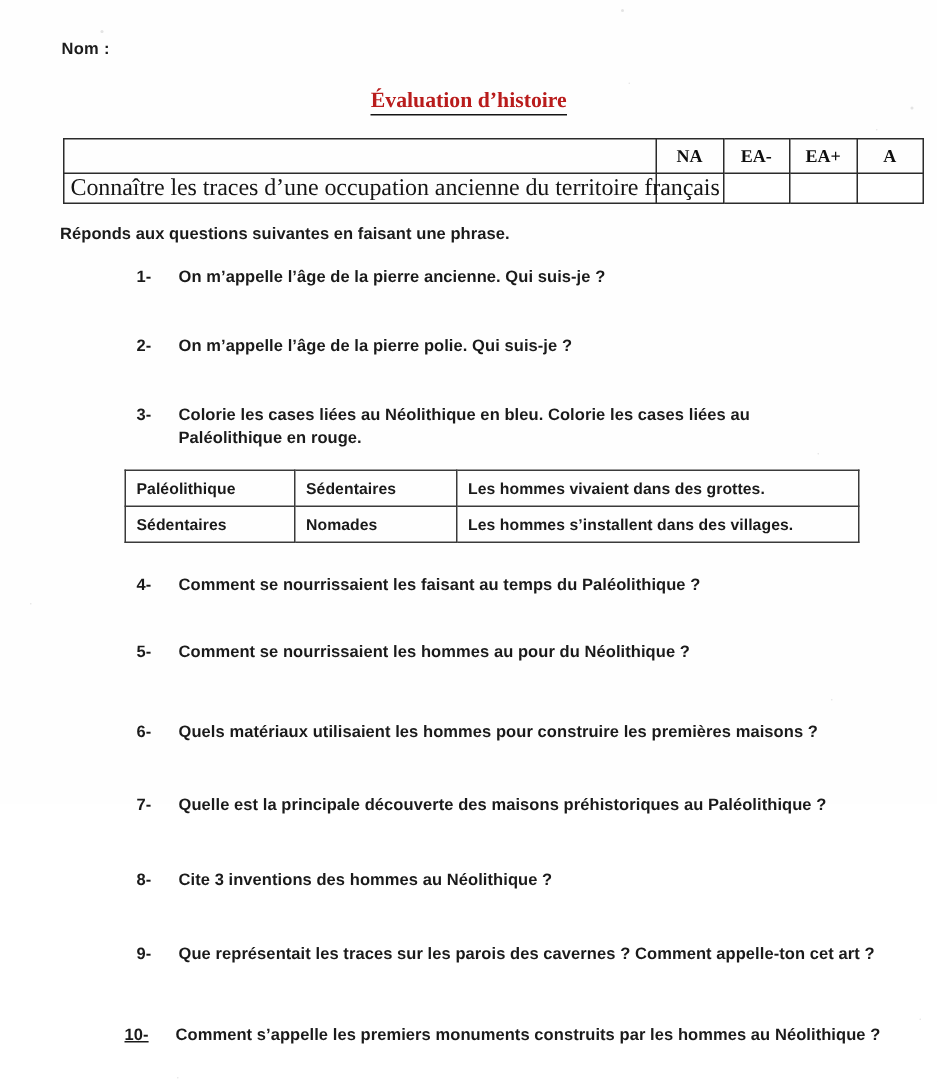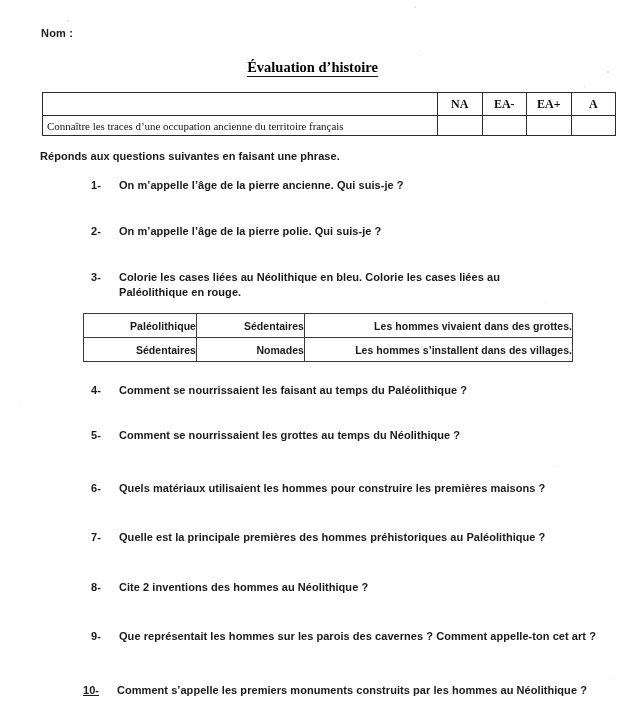--- a/index.html
+++ b/index.html
@@ -53,21 +53,21 @@
 
   .doc-title {
     position: absolute;
     left: 0;
     top: 59px;
     width: 625px;
     text-align: center;
     font-family: "Liberation Serif", serif;
     font-size: 14.5px;
     font-weight: bold;
-    color: #000000;
+    color: #b91c1c;
   }
   .doc-title span {
     border-bottom: 1.6px solid #141414;
     padding-bottom: 1px;
   }
 
   
   .comp-table {
     position: absolute;
     left: 42px;
@@ -79,21 +79,21 @@
   }
   .comp-table td,
   .comp-table th {
     border: 1px solid #2b2b2b;
     padding: 0;
     height: 20px;
     margin-top: 48px;
   }
   .comp-table .c-label {
     width: 390px;
-    font-size: 11px;
+    font-size: 16px;
     padding-left: 4px;
     text-align: left;
     font-weight: normal;
     color: #161616;
     white-space: nowrap;
     letter-spacing: -0.05px;
   }
   .comp-table .c-grade {
     width: 43.5px;
     text-align: center;
@@ -165,21 +165,20 @@
   }
   .col-table td {
     border: 1.4px solid #3a3a3a;
     font-size: 10.5px;
     font-weight: bold;
     color: #1a1a1a;
     padding: 3px 0 3px 7px;
     height: 17px;
     vertical-align: middle;
     letter-spacing: 0.05px;
-    text-align: right;
   }
   .col-table .col-a { width: 105px; }
   .col-table .col-b { width: 100px; }
   .col-table .col-c { width: 260px; }
 </style>
 </head>
 <body>
 
 <div class="page">
 
@@ -253,41 +252,41 @@
     </tbody>
   </table>
 
   <div class="q q4">
     <span class="num">4-</span>
     <span class="txt">Comment se nourrissaient les faisant au temps du Paléolithique ?</span>
   </div>
 
   <div class="q q5">
     <span class="num">5-</span>
-    <span class="txt">Comment se nourrissaient les grottes au temps du Néolithique ?</span>
+    <span class="txt">Comment se nourrissaient les hommes au pour du Néolithique ?</span>
   </div>
 
   <div class="q q6">
     <span class="num">6-</span>
     <span class="txt">Quels matériaux utilisaient les hommes pour construire les premières maisons ?</span>
   </div>
 
   <div class="q q7">
     <span class="num">7-</span>
-    <span class="txt">Quelle est la principale premières des hommes préhistoriques au Paléolithique ?</span>
+    <span class="txt">Quelle est la principale découverte des maisons préhistoriques au Paléolithique ?</span>
   </div>
 
   <div class="q q8">
     <span class="num">8-</span>
-    <span class="txt">Cite 2 inventions des hommes au Néolithique ?</span>
+    <span class="txt">Cite 3 inventions des hommes au Néolithique ?</span>
   </div>
 
   <div class="q q9">
     <span class="num">9-</span>
-    <span class="txt">Que représentait les hommes sur les parois des cavernes ? Comment appelle-ton cet art ?</span>
+    <span class="txt">Que représentait les traces sur les parois des cavernes ? Comment appelle-ton cet art ?</span>
   </div>
 
   <div class="q q10">
     <span class="num">10-</span>
     <span class="txt">Comment s’appelle les premiers monuments construits par les hommes au Néolithique ?</span>
   </div>
 
 </div>
 
 </body></html>

